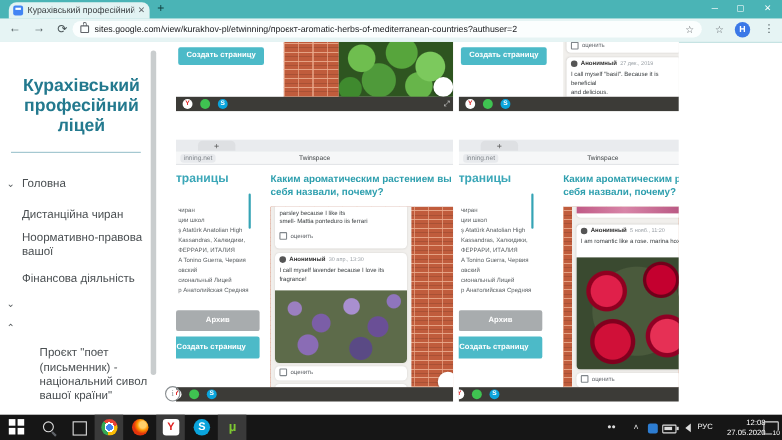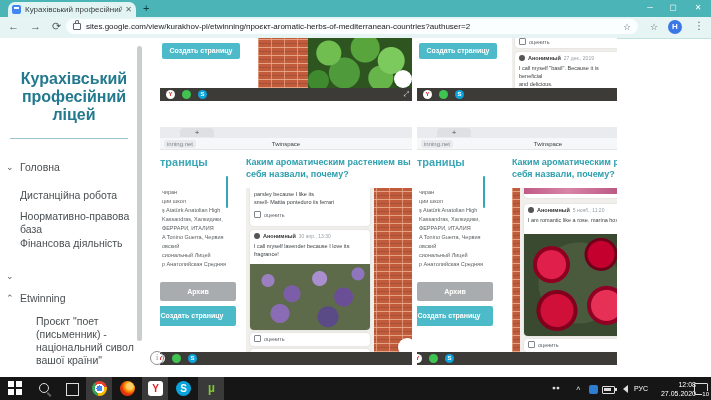--- a/index.html
+++ b/index.html
@@ -155,34 +155,33 @@
   <div class="page">
 
     <div class="site-title">Курахівський професійний ліцей</div>
     <div class="divider"></div>
 
     <div class="nav-row" style="top:123px;">
       <span class="chev">⌄</span>
       <span class="nav-label">Головна</span>
     </div>
     <div class="nav-row" style="top:151px;padding-left:14px;">
-      <span class="nav-label">Дистанційна робота</span>
+      <span class="nav-label">Дистанційна чиран</span>
     </div>
     <div class="nav-row" style="top:172px;padding-left:14px;width:116px;">
-      <span class="nav-label">Ноормативно-правова база</span>
-    </div>
-    <div class="nav-row" style="top:199px;padding-left:14px;">
+      <span class="nav-label">Ноормативно-правова вашої</span>
+    </div>
+    <div class="nav-row" style="top:209px;padding-left:14px;">
       <span class="nav-label">Фінансова діяльність</span>
     </div>
     <div class="nav-row" style="top:232px;">
       <span class="chev">⌄</span>
     </div>
     <div class="nav-row" style="top:254px;">
       <span class="chev">⌃</span>
-      <span class="nav-label">Etwinning</span>
     </div>
     <div class="nav-row" style="top:277px;padding-left:30px;width:108px;">
       <span class="nav-label">Проєкт "поет (письменник) - національний сивол вашої країни"</span>
     </div>
 
     <div class="sb-scroll"></div>
 
     <div class="col" style="left:160px;width:252px;">
 
       <div class="tealbtn" style="left:2px;top:5px;width:78px;height:16px;line-height:16px;">Создать страницу</div>

